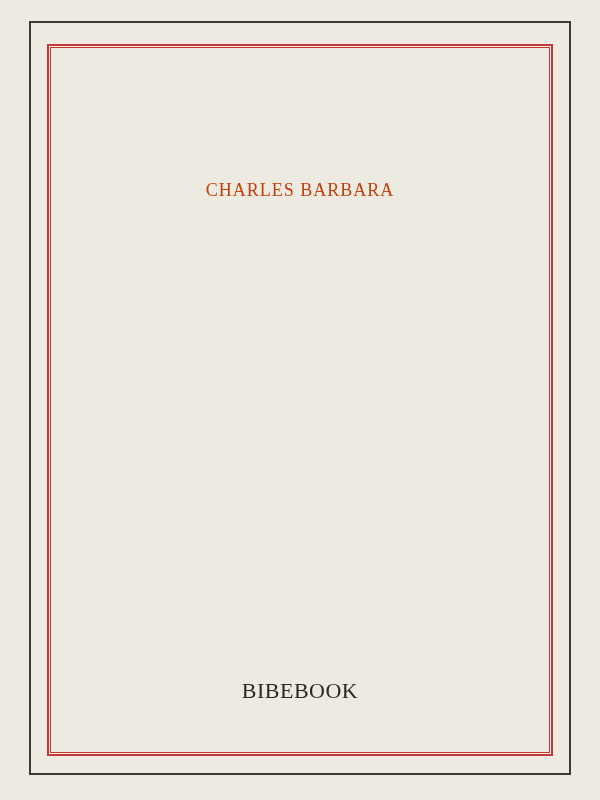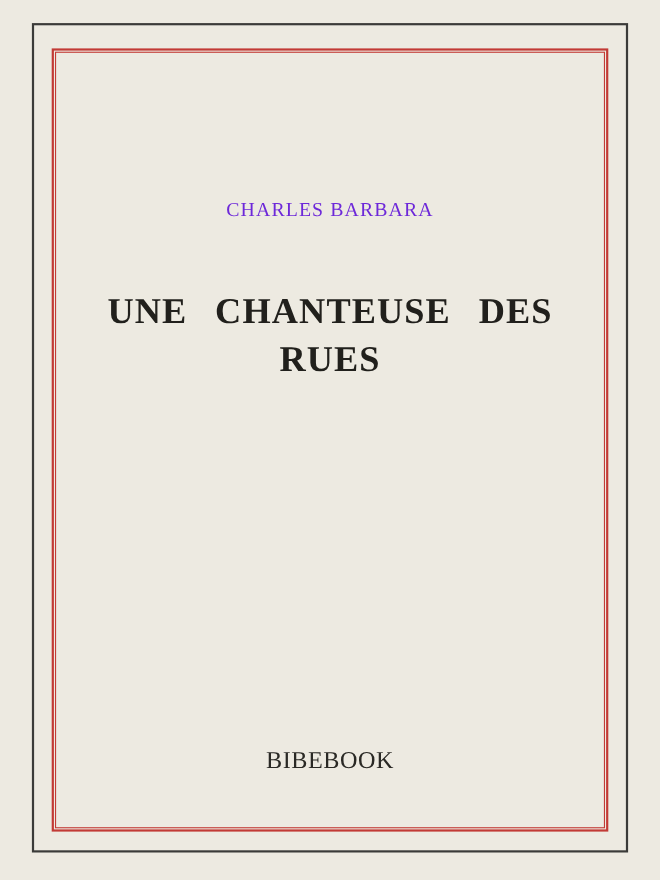--- a/index.html
+++ b/index.html
@@ -42,21 +42,21 @@
   }
   .author {
     position: absolute;
     top: 179px;
     left: 0;
     width: 100%;
     text-align: center;
     font-size: 18px;
     line-height: 22px;
     letter-spacing: 1px;
-    color: #6d28d9;
+    color: #c2410c;
   }
   .title {
     position: absolute;
     top: 263px;
     left: 70px;
     width: 460px;
     text-align: center;
     font-size: 33px;
     font-weight: bold;
     line-height: 43px;
@@ -78,15 +78,14 @@
 </style>
 </head>
 <body>
 
 <div class="cover">
   <div class="black-frame"></div>
   <div class="red-frame">
     <div class="red-frame-inner"></div>
   </div>
   <div class="author">CHARLES BARBARA</div>
-  <div class="title">UNE CHANTEUSE DES RUES</div>
   <div class="publisher">BIBEBOOK</div>
 </div>
 
 </body></html>

